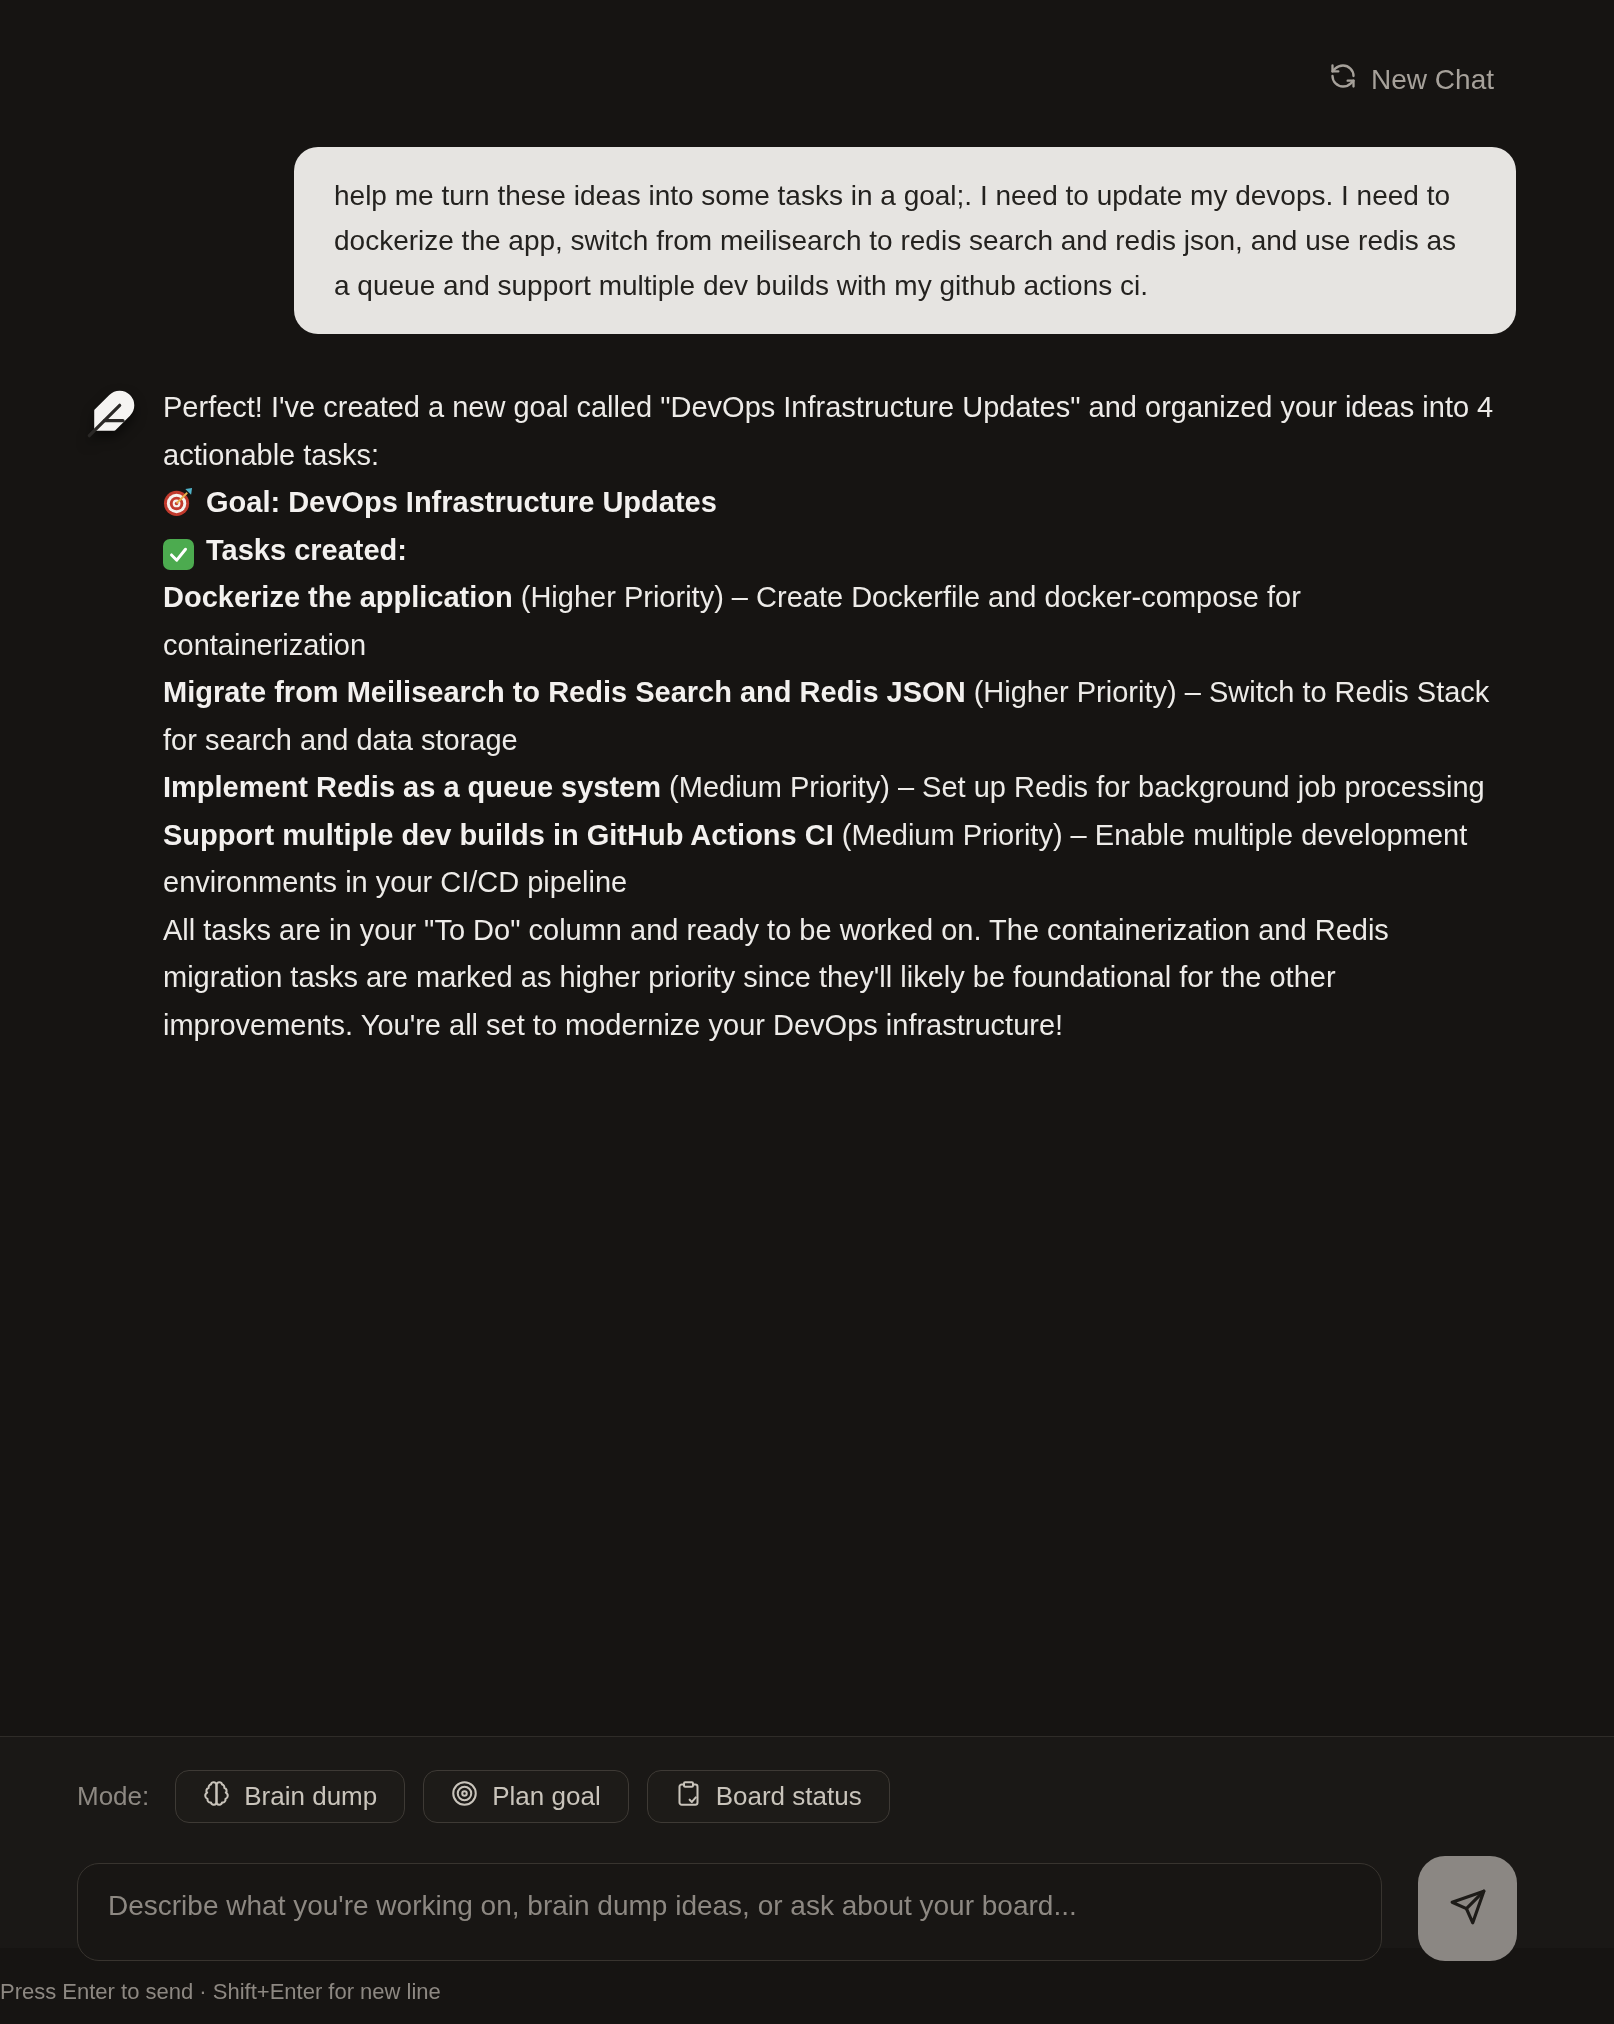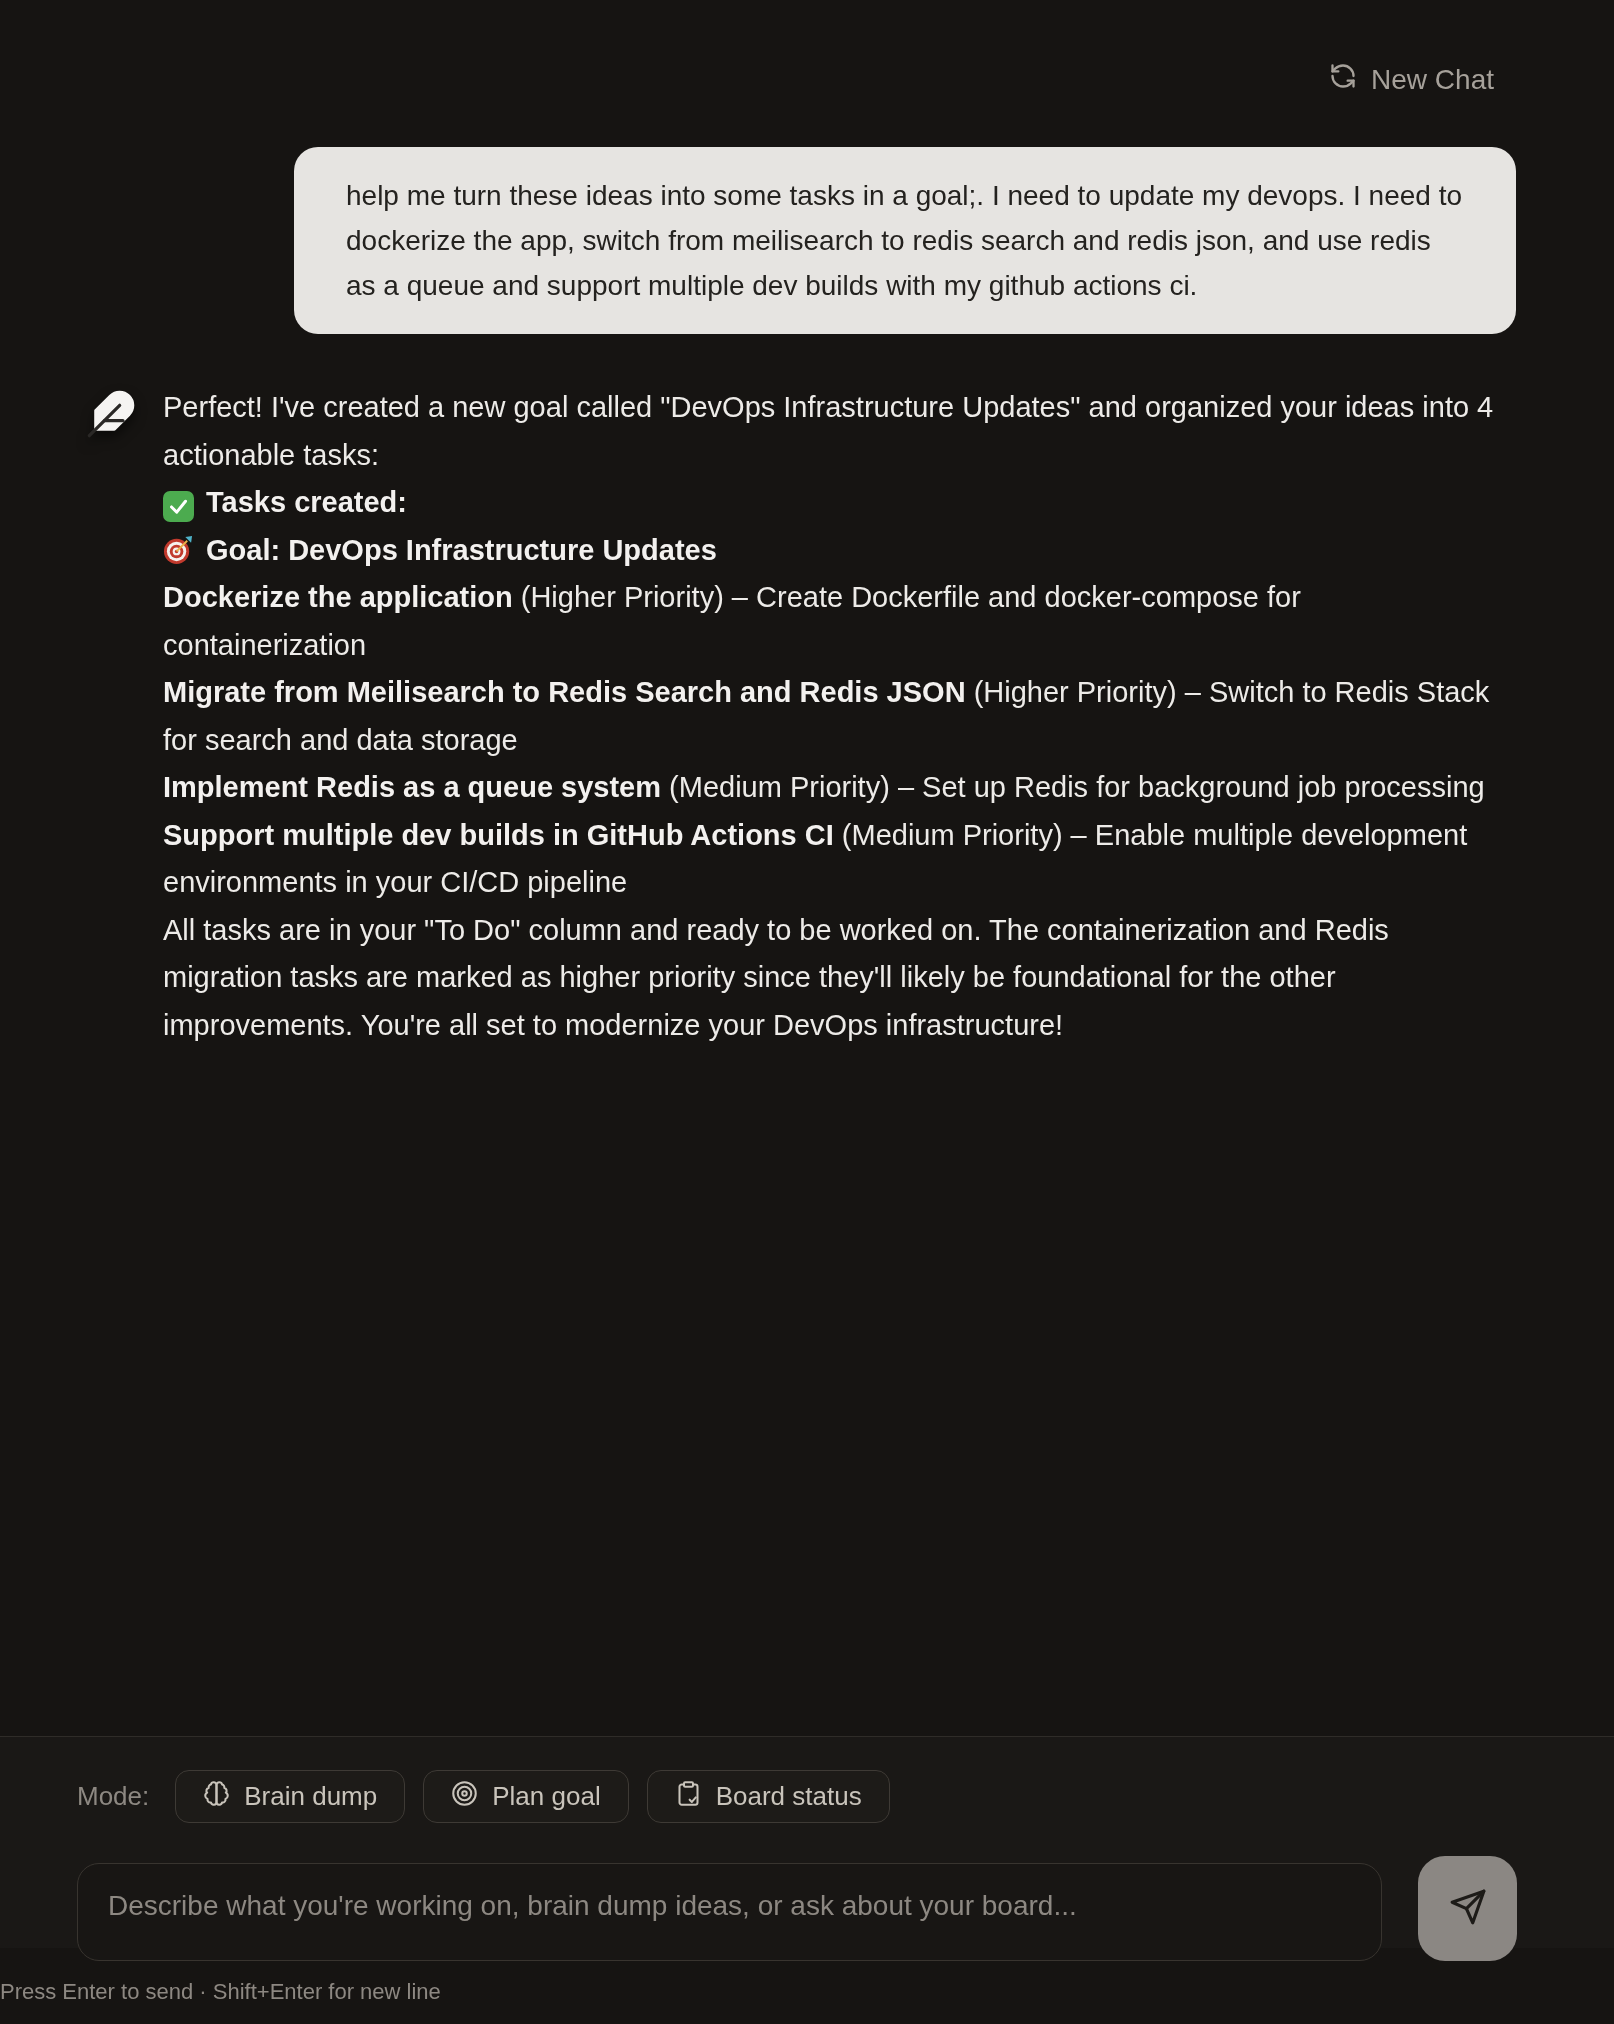--- a/index.html
+++ b/index.html
@@ -28,21 +28,21 @@
 
   .user-row {
     display: flex; justify-content: flex-end;
     padding: 0 98px; margin-top: 50px;
   }
   .user-bubble {
     max-width: 1222px;
     background: #e6e4e1;
     color: #24221f;
     border-radius: 24px;
-    padding: 26px 52px;
+    padding: 26px 40px;
     font-size: 28px;
     line-height: 45px;
   }
 
   .assistant-row {
     display: flex; align-items: flex-start;
     padding: 0 118px 0 85px; margin-top: 50px;
   }
   .assistant-avatar {
     width: 52px; height: 58px; flex: 0 0 52px; margin-top: 4px;
@@ -144,38 +144,38 @@
     <div class="assistant-avatar">
       <svg viewBox="0 0 24 24" fill="#f5f4f2" stroke="#f5f4f2" stroke-width="1.5" stroke-linecap="round" stroke-linejoin="round">
         <path d="M20.24 12.24a6 6 0 0 0-8.49-8.49L5 10.5V19h8.5z"></path>
         <line x1="16" y1="8" x2="2" y2="22" stroke="#2a2826"></line>
         <line x1="17.5" y1="15" x2="9" y2="15" stroke="#2a2826"></line>
       </svg>
     </div>
     <div class="assistant-content">
       <p>Perfect! I've created a new goal called "DevOps Infrastructure Updates" and organized your ideas into 4 actionable tasks:</p>
       <p>
-        <span class="check-emoji">
-          <svg viewBox="0 0 24 24" fill="none" stroke-width="3.4" stroke-linecap="round" stroke-linejoin="round">
-            <path d="M4 12.5 L10 18.5 L20 6"></path>
-          </svg>
-        </span><span class="b">Tasks created:</span>
-      </p>
-      <p>
         <span class="emoji">
           <svg width="31" height="31" viewBox="0 0 32 32">
             <circle cx="14" cy="18" r="13" fill="#c13a2d"></circle>
             <circle cx="14" cy="18" r="10" fill="#f6f2ee"></circle>
             <circle cx="14" cy="18" r="7" fill="#c13a2d"></circle>
             <circle cx="14" cy="18" r="4" fill="#f6f2ee"></circle>
             <circle cx="14" cy="18" r="1.8" fill="#c13a2d"></circle>
             <line x1="14" y1="18" x2="25" y2="7" stroke="#e8b04b" stroke-width="2"></line>
             <path d="M23 3 L29 9 L30 2 Z" fill="#4fb3c9"></path>
           </svg>
         </span><span class="b">Goal: DevOps Infrastructure Updates</span>
+      </p>
+      <p>
+        <span class="check-emoji">
+          <svg viewBox="0 0 24 24" fill="none" stroke-width="3.4" stroke-linecap="round" stroke-linejoin="round">
+            <path d="M4 12.5 L10 18.5 L20 6"></path>
+          </svg>
+        </span><span class="b">Tasks created:</span>
       </p>
       <p><span class="b">Dockerize the application</span><span> (Higher Priority) – Create Dockerfile and docker-compose for containerization</span></p>
       <p><span class="b">Migrate from Meilisearch to Redis Search and Redis JSON</span><span> (Higher Priority) – Switch to Redis Stack for search and data storage</span></p>
       <p><span class="b">Implement Redis as a queue system</span><span> (Medium Priority) – Set up Redis for background job processing</span></p>
       <p><span class="b">Support multiple dev builds in GitHub Actions CI</span><span> (Medium Priority) – Enable multiple development environments in your CI/CD pipeline</span></p>
       <p>All tasks are in your "To Do" column and ready to be worked on. The containerization and Redis migration tasks are marked as higher priority since they'll likely be foundational for the other improvements. You're all set to modernize your DevOps infrastructure!</p>
     </div>
   </div>
 
 </div>

